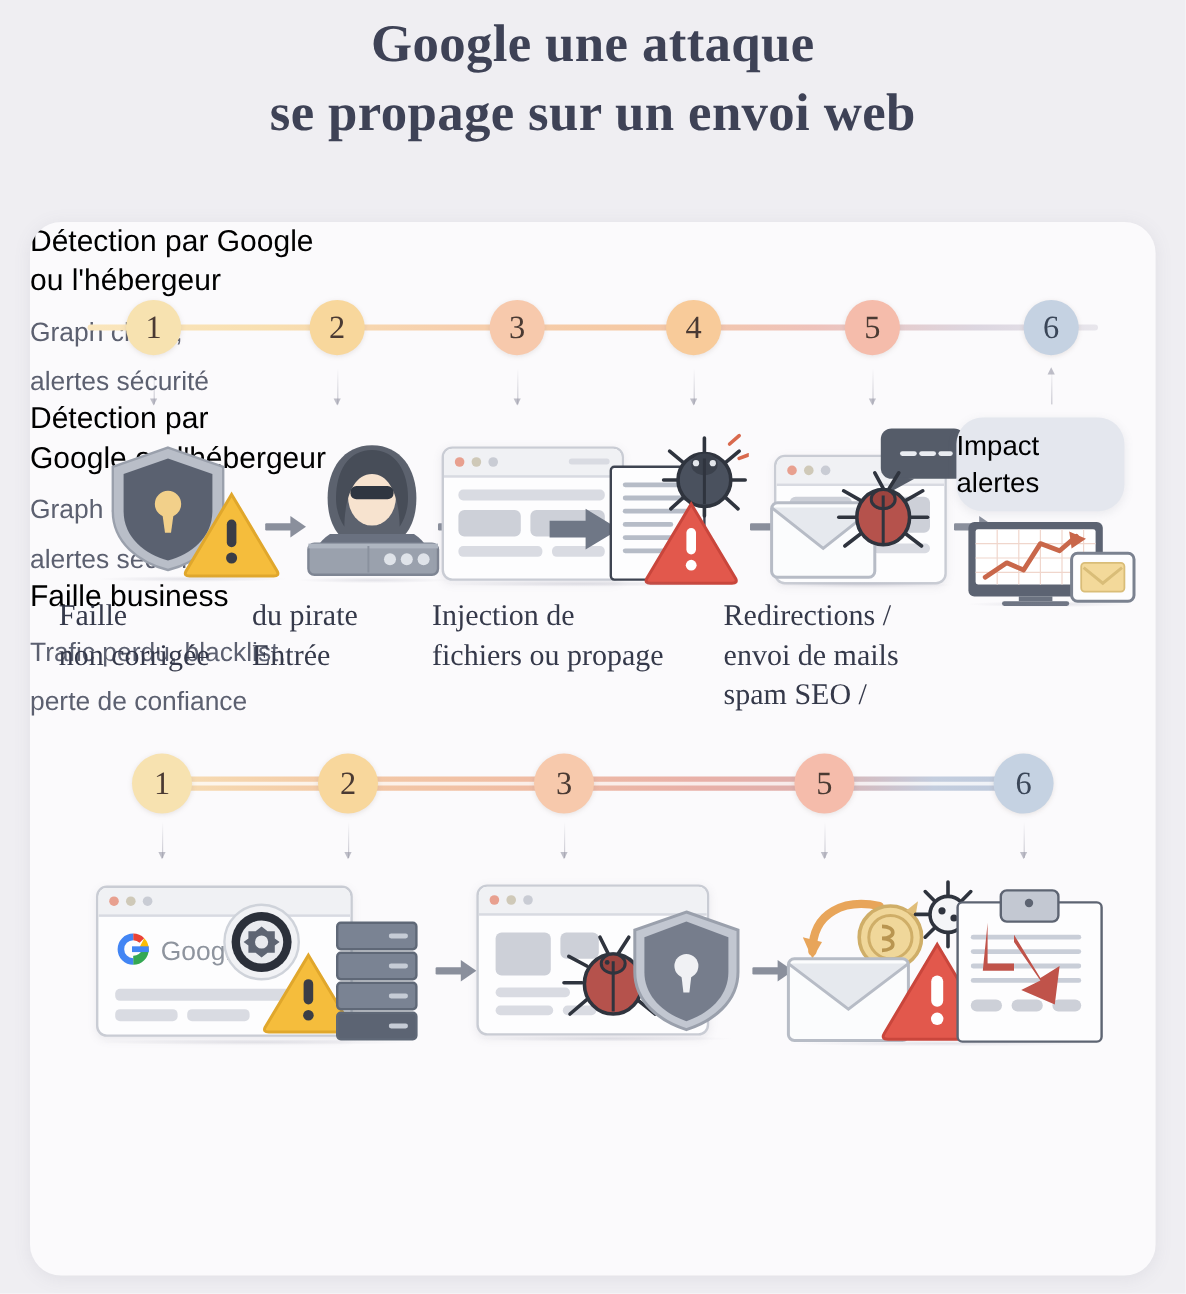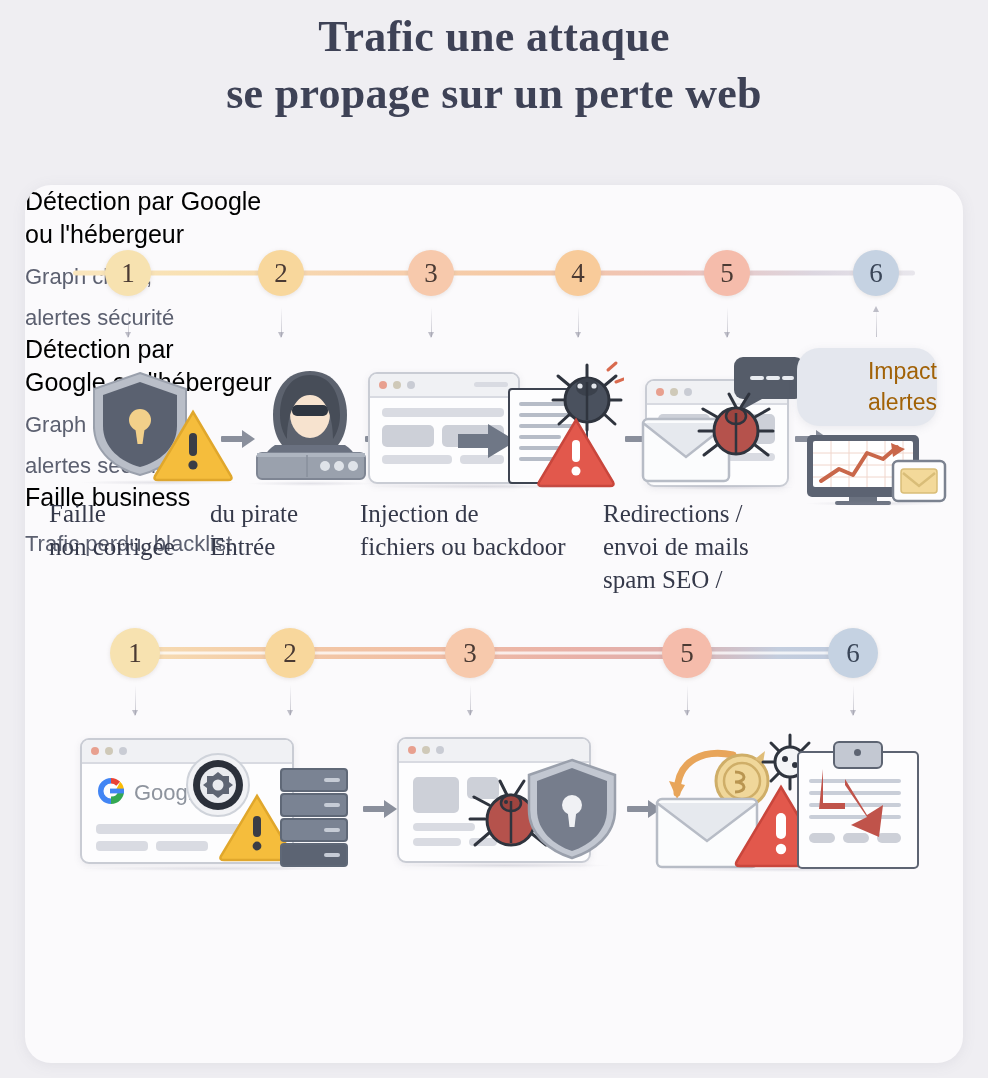--- a/index.html
+++ b/index.html
@@ -109,22 +109,22 @@
   .ln{position:absolute;background:#d9dbe2;border-radius:4px;height:7px;}
   .blk{position:absolute;background:#cdd0d8;border-radius:5px;}
 
   .shield{
     position:absolute;
   }
   .warn{position:absolute;}
 
   .callout{
     position:absolute;background:#e4e7ee;border-radius:22px;
-    display:flex;flex-direction:column;align-items:flex-end;justify-content:center;
-    color:#a16207;font-size:23px;line-height:31px;
+    display:flex;flex-direction:column;align-items:flex-start;justify-content:center;
+    color:#000000;font-size:23px;line-height:31px;
     font-family:"Liberation Sans", sans-serif;
     box-shadow:0 2px 8px rgba(110,115,135,.12);
   }
 
   .server{position:absolute;}
   .server .unit{
     position:absolute;left:0;background:#7a8393;border:2px solid #5f6877;border-radius:4px;
   }
   .server .unit i{
     position:absolute;right:6px;top:50%;transform:translateY(-50%);
@@ -149,22 +149,22 @@
   
   .ground{
     position:absolute;height:5px;border-radius:50%;
     background:radial-gradient(ellipse at center,rgba(140,140,160,.22),rgba(140,140,160,0) 70%);
   }
 </style>
 </head>
 <body>
 
 <div class="title">
-  <span class="l1">Trafic une attaque</span>
-  <span class="l2">se propage sur un perte web</span>
+  <span class="l1">Google une attaque</span>
+  <span class="l2">se propage sur un envoi web</span>
 </div>
 
 <div class="card">
 
   <div class="timeline tl-row1">
     <div class="tl-track"></div>
 
     <div class="node" style="left:103px;background:#f7e2b0;">
       <span>1</span>
     </div>
@@ -386,21 +386,21 @@
   <div class="cap" style="left:24px;top:312px;width:220px;">
     <span class="main">Faille</span>
     <span class="main">non corrigée</span>
   </div>
   <div class="cap" style="left:185px;top:312px;width:200px;">
     <span class="main">du pirate</span>
     <span class="main">Entrée</span>
   </div>
   <div class="cap" style="left:335px;top:312px;width:250px;">
     <span class="main">Injection de</span>
-    <span class="main">fichiers ou backdoor</span>
+    <span class="main">fichiers ou propage</span>
   </div>
   <div class="cap" style="left:578px;top:312px;width:230px;">
     <span class="main">Redirections /</span>
     <span class="main">envoi de mails</span>
     <span class="main">spam SEO /</span>
   </div>
 
   <div class="timeline tl-row2">
     <div class="tl-track"></div>
     <div class="tl-track sheen" style="left:100px;right:100px;"></div>
@@ -595,15 +595,16 @@
   </div>
   <div class="cap-l" style="left:362px;top:692px;width:290px;">
     <span class="main">Détection par</span>
     <span class="main">Google ou l'hébergeur</span>
     <span class="sub">Graph chuté,</span>
     <span class="sub">alertes sécurité</span>
   </div>
   <div class="cap-l" style="left:632px;top:692px;width:290px;">
     <span class="main">Faille business</span>
     <span class="sub" style="margin-top:14px;">Trafic perdu, blacklist,</span>
+    <span class="sub">perte de confiance</span>
   </div>
 
 </div>
 
 </body></html>

